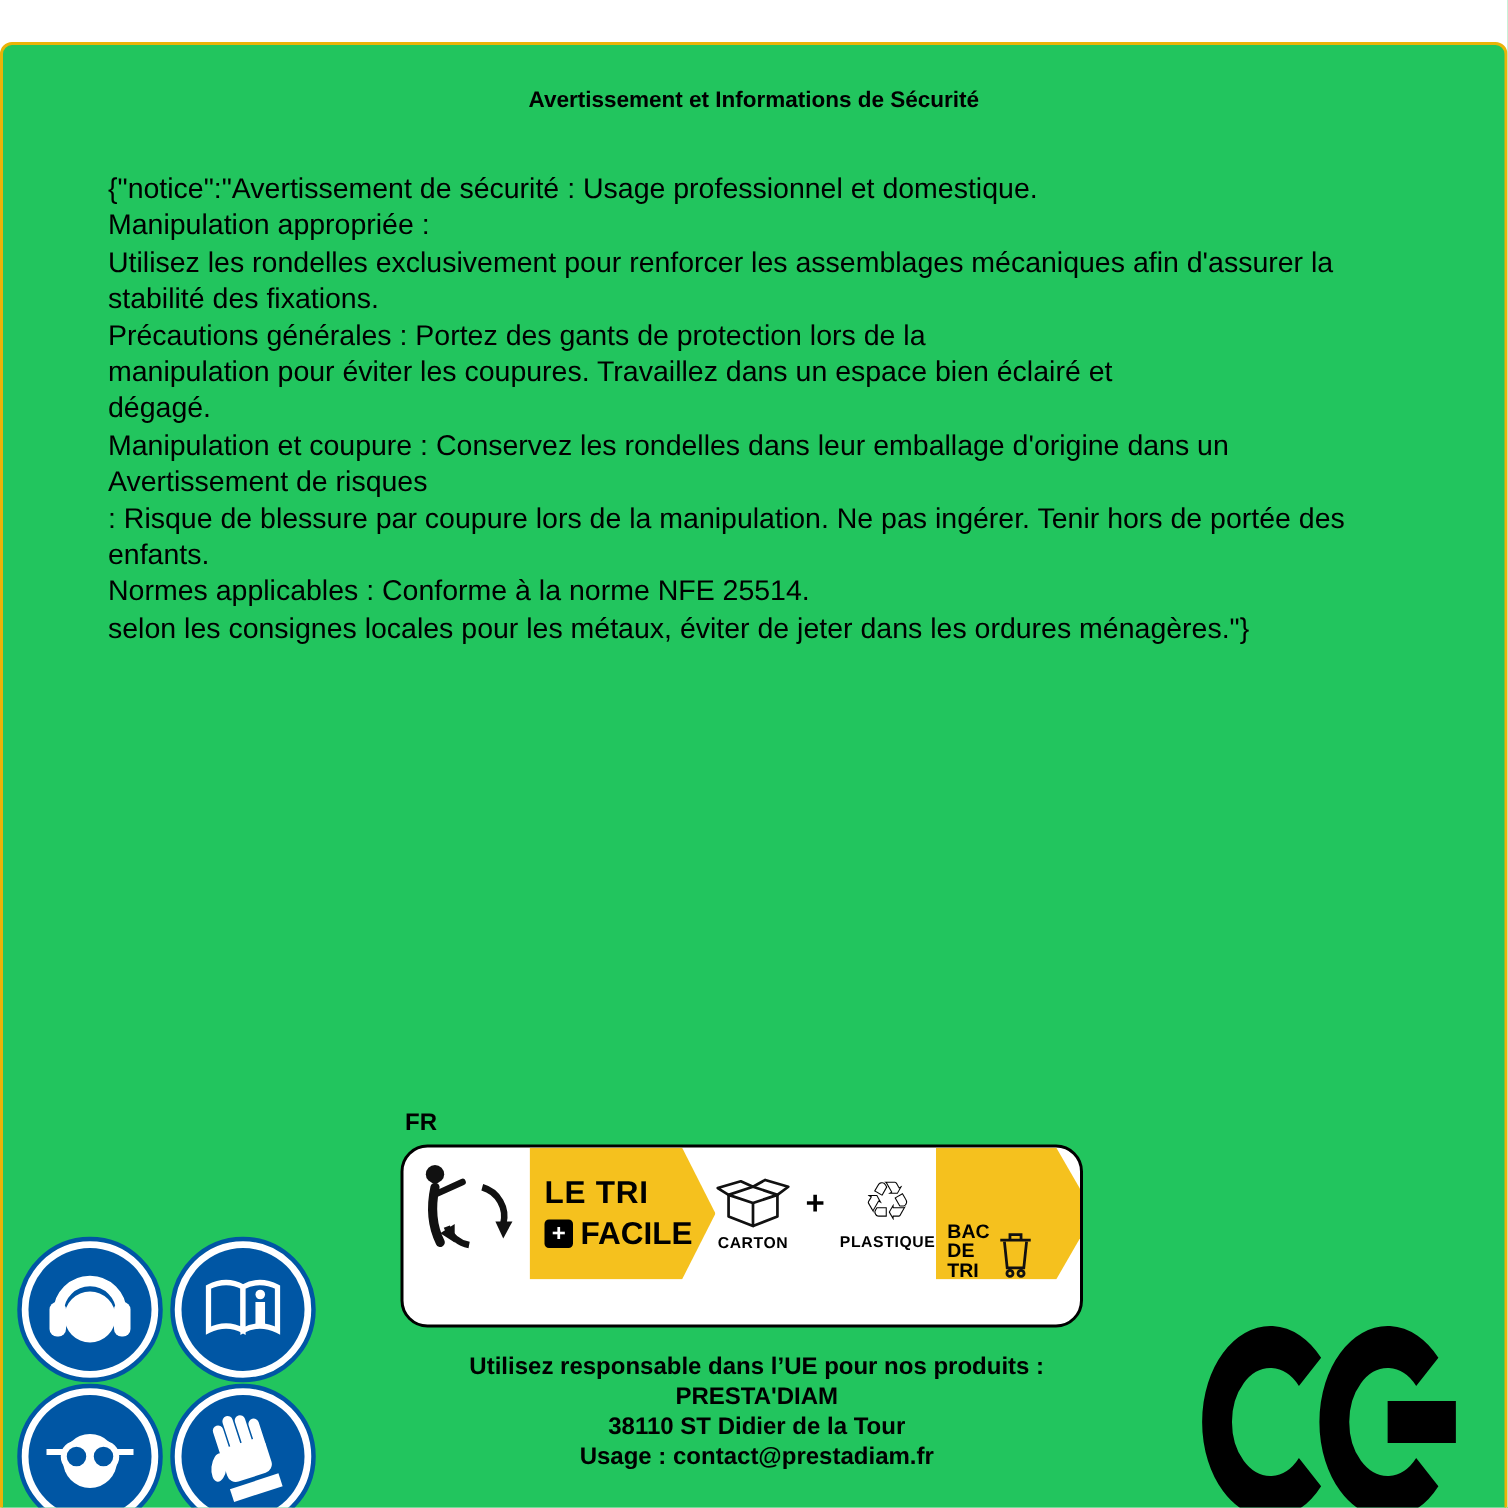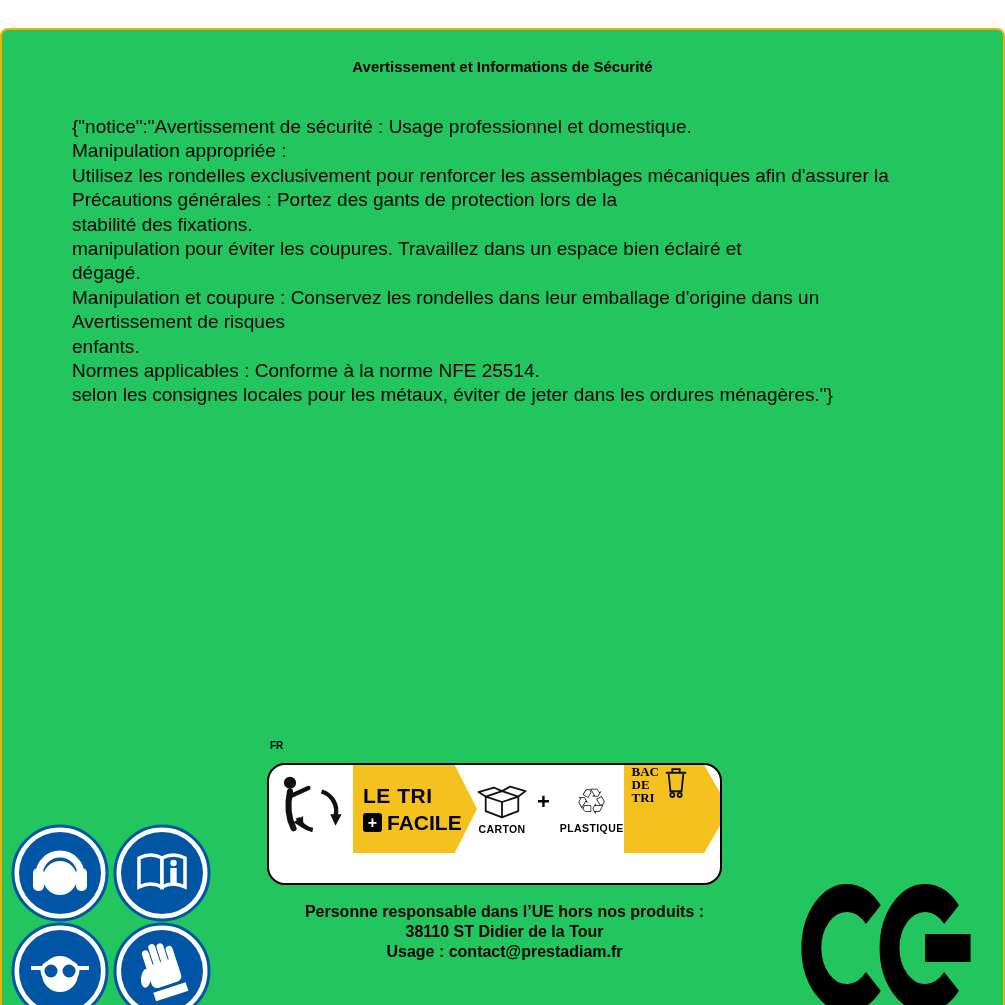--- a/index.html
+++ b/index.html
@@ -29,21 +29,21 @@
   
   .icons {
     position:absolute; left:8px; top:793px;
     display:grid; grid-template-columns:100px 100px; grid-auto-rows:98px; column-gap:2px;
   }
   .icons .ic svg { width:100px; height:100px; display:block; }
 
   
   .fr {
     position:absolute; left:268px; top:710px;
-    font-size:10px; font-weight:bold;
+    font-size:16px; font-weight:bold;
   }
   .tri {
     position:absolute; left:265px; top:733px; width:455px; height:122px;
     border:2.5px solid #000; border-radius:18px; background:#fff;
     overflow:hidden; display:flex; flex-direction:row;gap:28px;
   }
   .tri-main { display:flex; height:88px; align-items:stretch; }
   .triman-wrap { width:84px; display:flex; align-items:center; justify-content:center; }
   .tri-arrow {
     width:124px; background:var(--triyellow);
@@ -58,21 +58,21 @@
     font-size:16px; font-weight:bold; line-height:1;
   }
   .materials { flex:1; display:flex; align-items:center; justify-content:center; gap:10px; }
   .mat { display:flex; flex-direction:column; align-items:center; }
   .mat-label { font-size:10.5px; font-weight:bold; letter-spacing:0.4px; margin-top:2px; }
   .mat-plus { font-size:22px; font-weight:bold; margin-bottom:14px; }
   .recycle-glyph { font-family:"DejaVu Sans", sans-serif; font-size:36px; line-height:36px; }
   .bac {
     width:106px; background:var(--triyellow);
     clip-path:polygon(0 0, 76% 0, 100% 50%, 76% 100%, 0 100%);
-    display:flex; align-items:flex-start; gap:5px; padding-left:8px;font-family:Liberation Serif, serif;
+    display:flex; align-items:flex-end; gap:5px; padding-left:8px;
   }
   .bac-text { font-size:13px; font-weight:bold; line-height:13px; }
   .tri-footer { display:flex; flex:1; }
   .tri-footer-white { width:86px; background:#fff; }
   .tri-footer-yellow {
     flex:1; background:var(--triyellow);
     display:flex; align-items:center; justify-content:flex-end; padding-right:0;
     font-style:italic; font-weight:bold; font-size:15px;
   }
 
@@ -87,26 +87,27 @@
 <body>
 
 <div class="page">
 
   <h1 class="title">Avertissement et Informations de Sécurité</h1>
 
   <div class="notice">
     <div class="nl">{"notice":"Avertissement de sécurité : Usage professionnel et domestique.</div>
     <div class="nl">Manipulation appropriée :</div>
     <div class="nl">Utilisez les rondelles exclusivement pour renforcer les assemblages mécaniques afin d'assurer la</div>
+    <div class="nl">stabilité des fixations.</div>
     <div class="nl">Précautions générales : Portez des gants de protection lors de la</div>
-    <div class="nl">stabilité des fixations.</div>
     <div class="nl">manipulation pour éviter les coupures. Travaillez dans un espace bien éclairé et</div>
     <div class="nl">dégagé.</div>
     <div class="nl">Manipulation et coupure : Conservez les rondelles dans leur emballage d'origine dans un</div>
     <div class="nl">Avertissement de risques</div>
+    <div class="nl">: Risque de blessure par coupure lors de la manipulation. Ne pas ingérer. Tenir hors de portée des</div>
     <div class="nl">enfants.</div>
     <div class="nl">Normes applicables : Conforme à la norme NFE 25514.</div>
     <div class="nl">selon les consignes locales pour les métaux, éviter de jeter dans les ordures ménagères."}</div>
   </div>
 
   <div class="icons">
     <div class="ic">
       <svg viewBox="0 0 100 100">
         <circle cx="50" cy="50" r="47" fill="#fff" stroke="#0056a4" stroke-width="3"></circle>
         <circle cx="50" cy="50" r="41" fill="#0056a4"></circle>
@@ -211,21 +212,22 @@
         </svg>
       </div>
     </div>
     <div class="tri-footer">
       <div class="tri-footer-white"></div>
       <div class="tri-footer-yellow">Séparez les éléments avant de trier</div>
     </div>
   </div>
 
   <div class="resp">
-    <div>Personne responsable dans l’UE hors nos produits :</div>
+    <div>Utilisez responsable dans l’UE pour nos produits :</div>
+    <div>PRESTA'DIAM</div>
     <div>38110 ST Didier de la Tour</div>
     <div>Usage : contact@prestadiam.fr</div>
   </div>
 
   <div class="ce" aria-label="CE">
     <svg width="172" height="130" viewBox="0 0 242 130" preserveAspectRatio="none">
       <g stroke="#000" stroke-width="28" fill="none">
         <path d="M103.2 31.6 A 50 50 0 1 0 103.2 98.4"></path>
         <path d="M213.2 31.6 A 50 50 0 1 0 213.2 98.4"></path>
         <path d="M176 65 H 240"></path>

